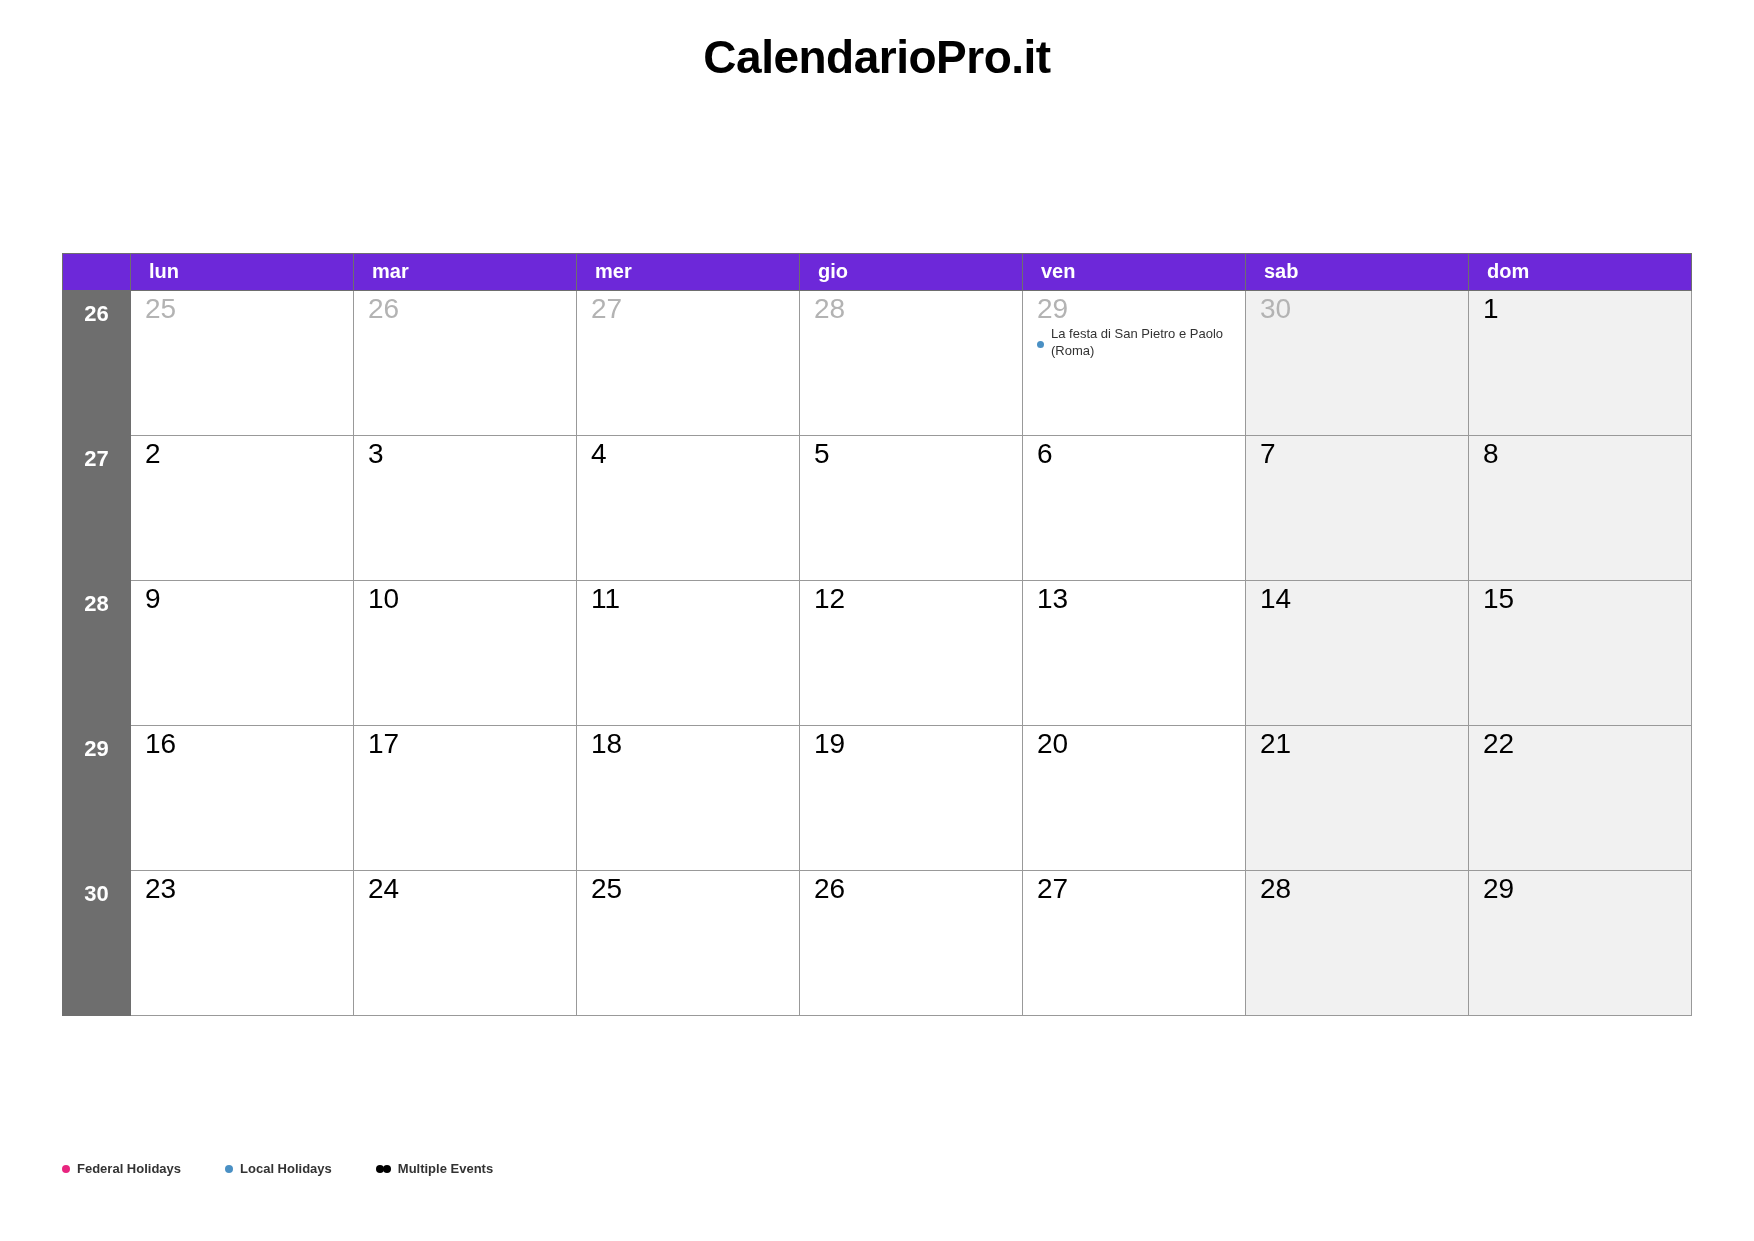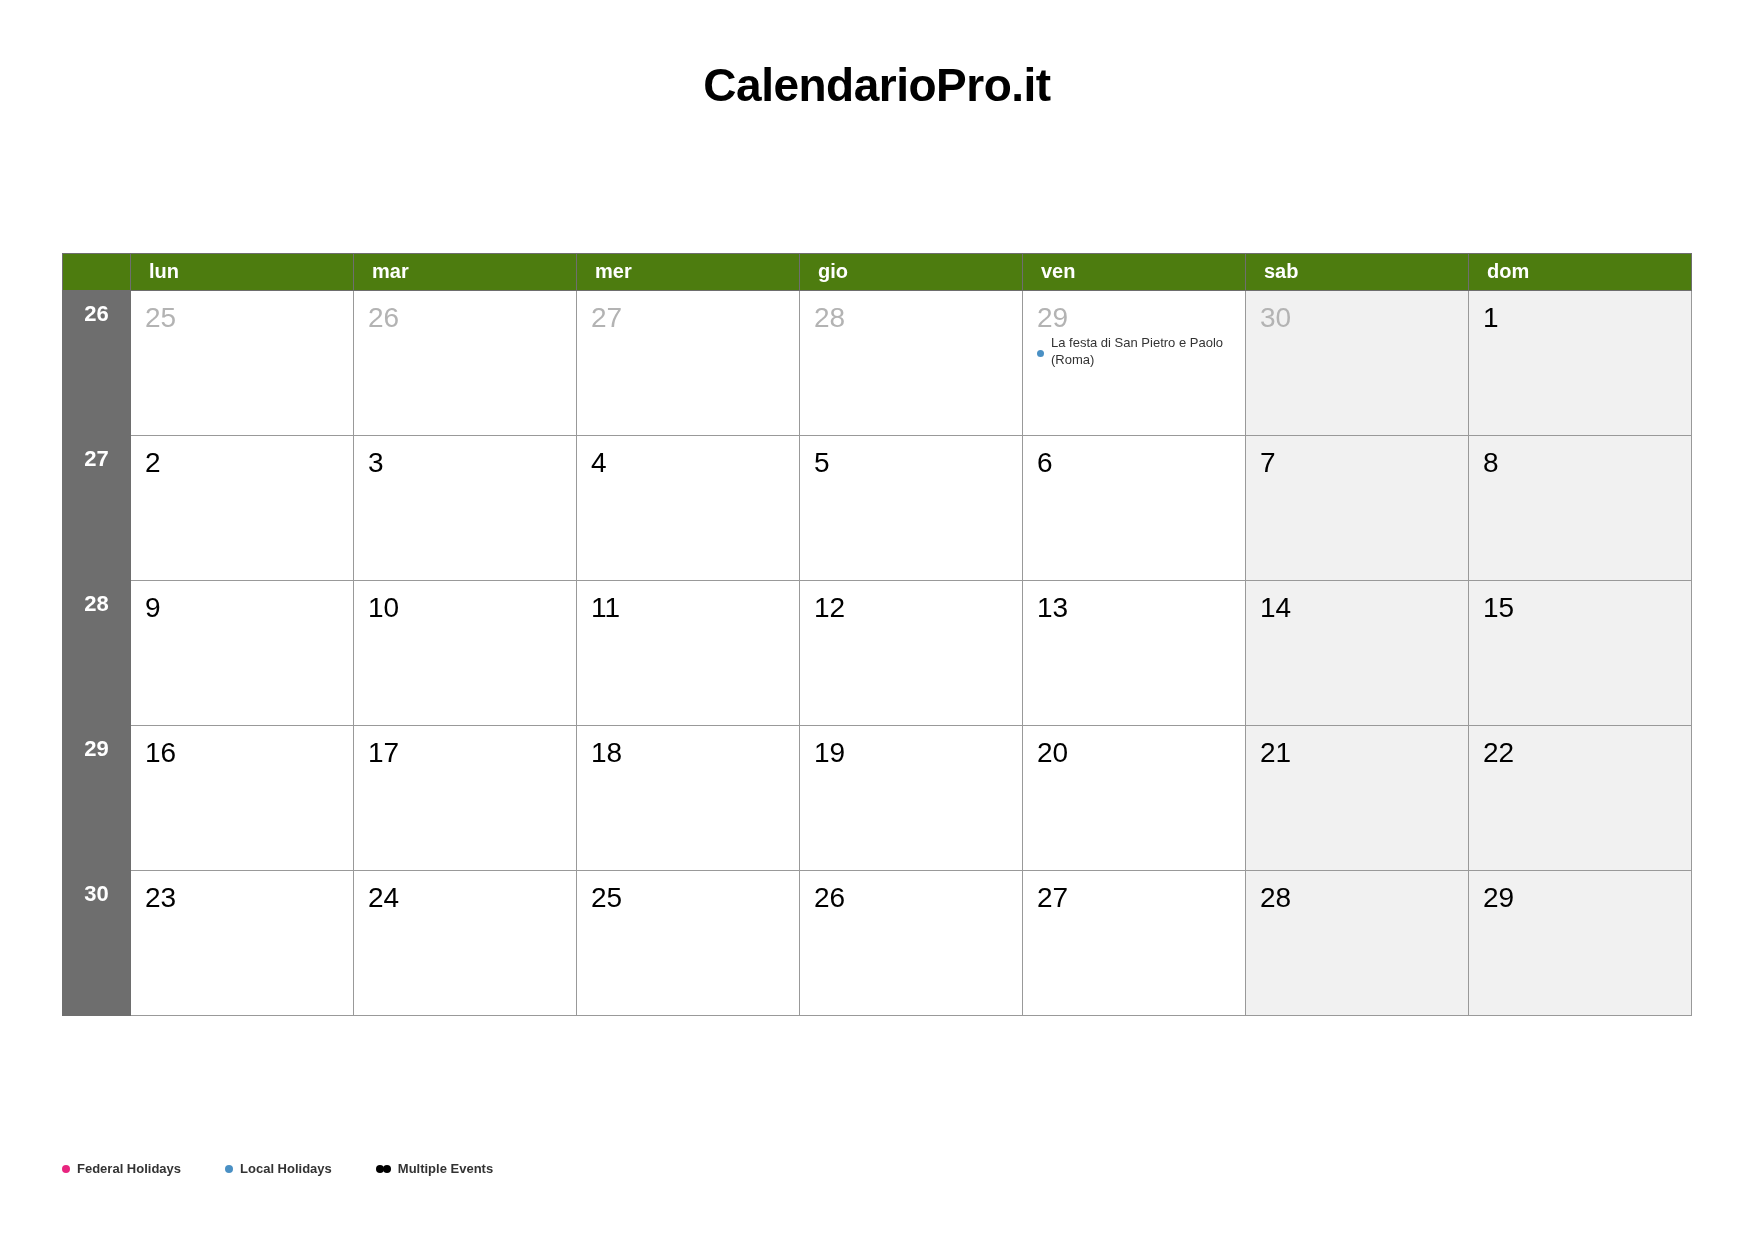--- a/index.html
+++ b/index.html
@@ -15,21 +15,21 @@
     overflow: hidden;
   }
   .page {
     position: relative;
     width: 1754px;
     height: 1241px;
     box-sizing: border-box;
   }
   .header {
     text-align: center;
-    padding-top: 60px;
+    padding-top: 32px;
   }
   .site-title {
     font-size: 46px;
     font-weight: bold;
     letter-spacing: -0.5px;
     line-height: 1.1;
     color: #000;
   }
   .month-title {
     font-size: 26px;
@@ -45,21 +45,21 @@
   }
   table.calendar {
     border-collapse: collapse;
     width: 1630px;
     table-layout: fixed;
   }
   table.calendar col.wk { width: 68px; }
   table.calendar col.dy { width: 223px; }
 
   thead th {
-    background: #4d7c0f;
+    background: #6d28d9;
     color: #ffffff;
     font-size: 20px;
     font-weight: bold;
     text-align: left;
     padding: 6px 0 7px 18px;
     height: 28px;
     border: 1px solid #6e6e6e;
     box-sizing: border-box;
   }
   thead th.wkhead {
@@ -85,21 +85,21 @@
     box-sizing: border-box;
     position: relative;
   }
   td.day.weekend {
     background: #f1f1f1;
   }
   .daynum {
     font-size: 28px;
     font-weight: normal;
     color: #000000;
-    padding: 12px 0 0 14px;
+    padding: 3px 0 0 14px;
     line-height: 1.05;
   }
   td.day.other .daynum {
     color: #b3b3b3;
   }
   .events {
     padding: 2px 10px 0 14px;
   }
   .event {
     display: flex;

